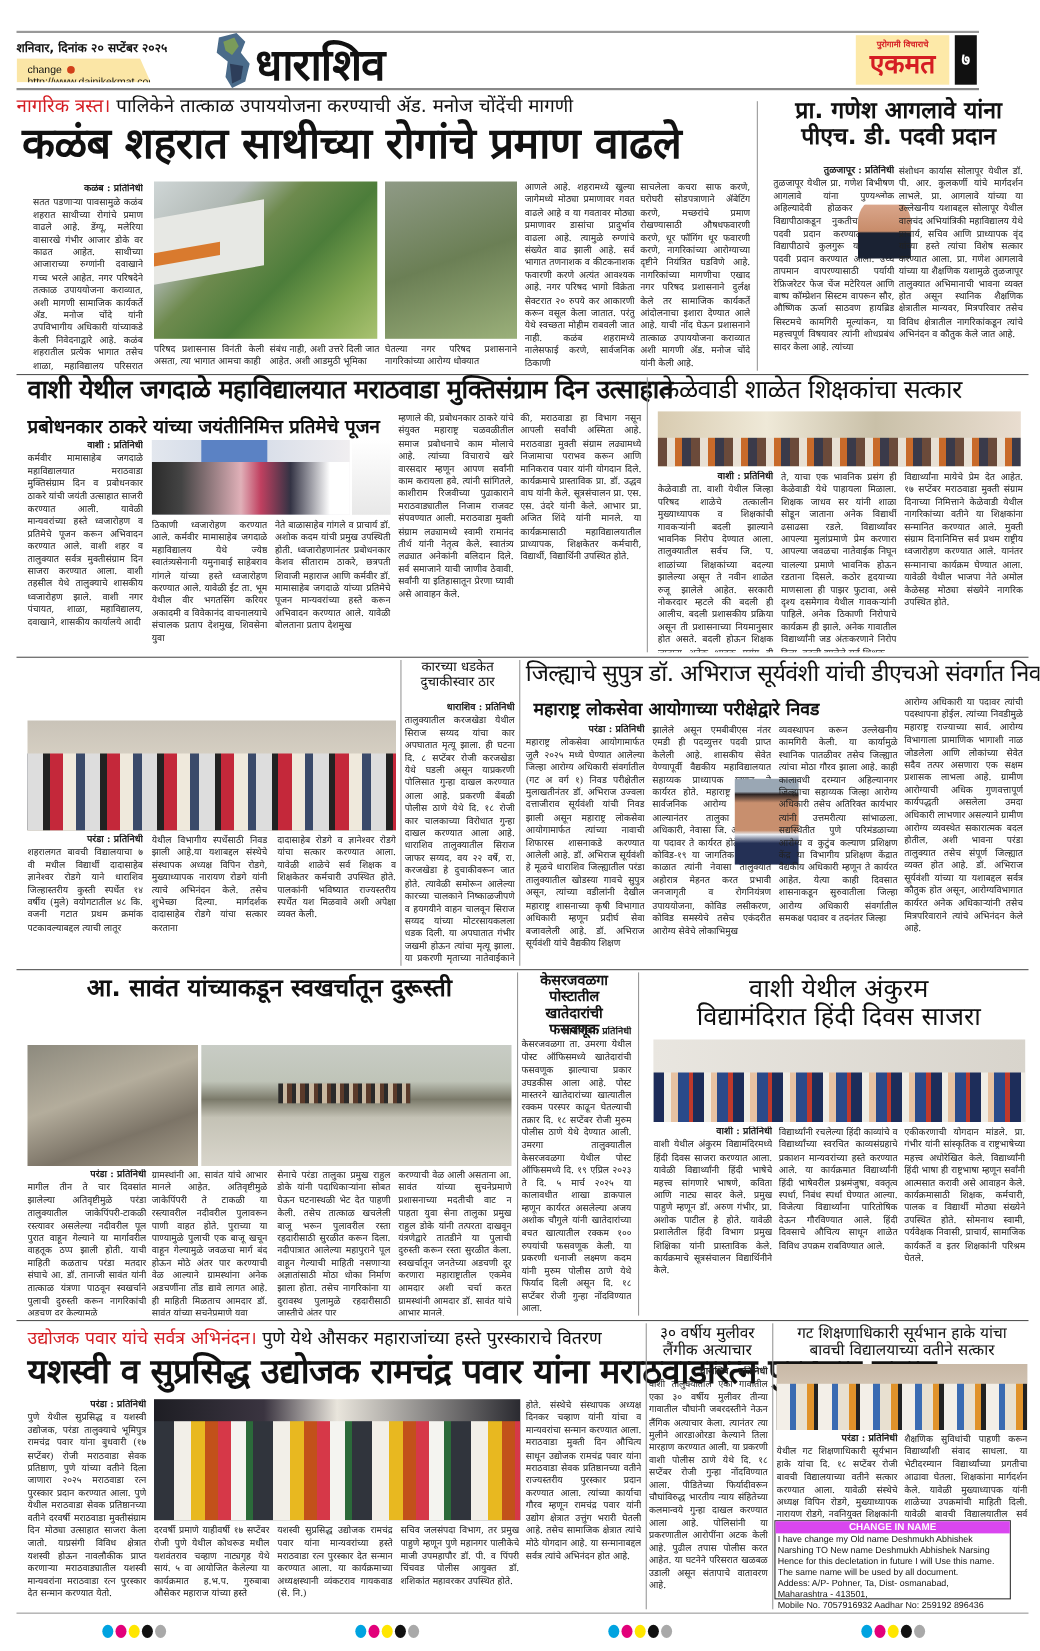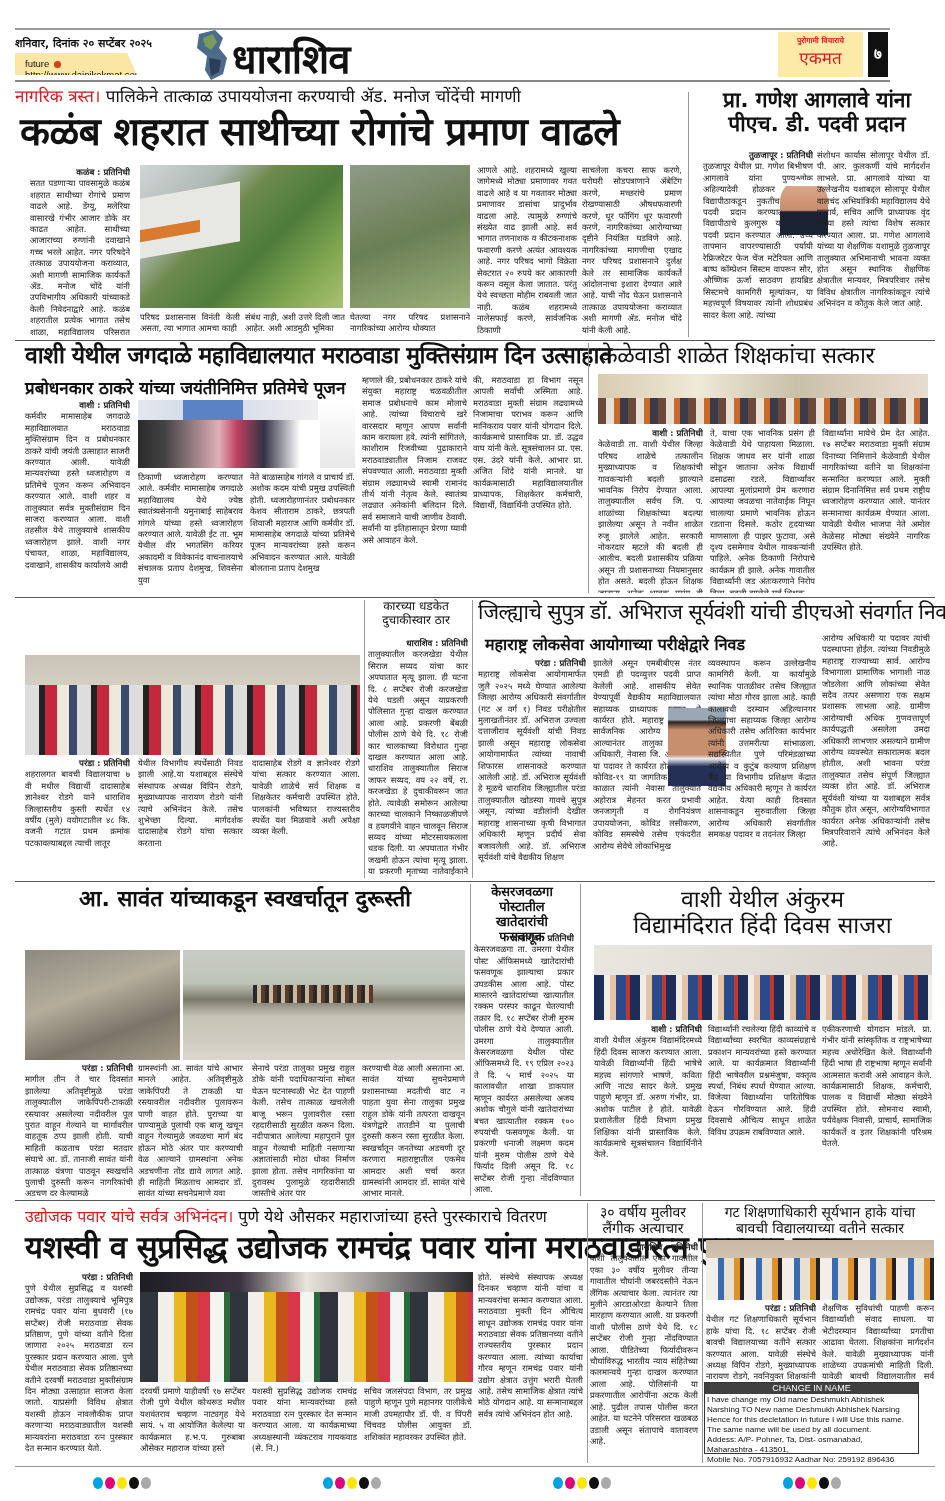--- a/index.html
+++ b/index.html
@@ -9,43 +9,43 @@
 .rule{position:absolute;height:1px;background:#555}
 .vrule{position:absolute;width:1px;background:#999}
 
 .mast-date{left:15px;top:35px;font-size:11px;font-family:"DejaVu Sans",sans-serif;font-weight:bold}
 .mast-url{left:15px;top:53px;width:120px;height:22px;background:#fbe6a6;font-size:9.5px;font-family:"Liberation Sans",sans-serif;padding:5px 0 0 10px;clip-path:polygon(0 0,92% 0,100% 100%,0 100%);width:122px}
 .mast-url .dot{display:inline-block;width:7px;height:7px;border-radius:50%;background:#d2401a;margin:0 2px;vertical-align:middle}
 .mast-logo{left:195px;top:30px;width:70px;height:50px}
 .mast-title{left:232px;top:30px;font-size:40px;font-weight:bold;font-family:"DejaVu Sans",sans-serif;letter-spacing:-1px;color:#111}
 .brand{left:778px;top:32px;width:85px;height:45px;background:#fde9a8;text-align:center;color:#d51d23;font-family:"DejaVu Sans",sans-serif}
 .brand .tag{font-size:7.5px;margin-top:3px;font-weight:bold}
-.brand .name{font-size:17px;font-weight:normal;line-height:26px}
+.brand .name{font-size:24px;font-weight:bold;line-height:26px}
 .pageno{left:868px;top:32px;width:20px;height:45px;background:#111;color:#fff;font-size:15px;font-weight:bold;text-align:center;line-height:45px;font-family:"DejaVu Sans",sans-serif}
 .kicker{font-family:"DejaVu Sans",sans-serif;font-size:17px;white-space:nowrap}
 .kicker .red{color:#d51d23}
 .hl{font-family:"DejaVu Sans",sans-serif;font-weight:bold;white-space:nowrap;letter-spacing:-0.5px;line-height:1.15}
 .sub{font-family:"DejaVu Sans",sans-serif;font-weight:bold;white-space:nowrap}
 .text{font-size:8.3px;line-height:11.4px;text-align:justify;color:#222;overflow:hidden}
 .dateline{font-weight:bold;text-align:right;display:block;font-size:8.6px}
 .photo{position:absolute;overflow:hidden}
 .cmyk{position:absolute;top:1477px;display:flex;gap:2px}
 .cmyk span{width:10px;height:12px;border-radius:50%;display:inline-block}
 .notice{left:704px;top:1382px;width:215px;height:72px;border:1px solid #333;font-family:"Liberation Sans",sans-serif;font-size:8.1px;line-height:10px}
-.notice .head{background:#404040;color:#fff;text-align:center;font-weight:normal;font-size:9px;line-height:11px}
+.notice .head{background:#d946ef;color:#fff;text-align:center;font-weight:bold;font-size:9px;line-height:11px}
 .notice .body{padding:1px 2px;text-align:justify}
 .side-title{font-family:"DejaVu Sans",sans-serif;font-weight:bold;text-align:center;line-height:1.15}
 </style>
 </head>
 <body>
 
 <div class="rule" style="left:15px;top:28px;width:875px;height:2px;background:#999"></div>
 <div class="abs mast-date">शनिवार, दिनांक २० सप्टेंबर २०२५</div>
 <div class="abs mast-url">
-  <span>future</span>
+  <span>change</span>
   <span class="dot"></span>
   <span>http://www.dainikekmat.com</span>
 </div>
 <div class="abs mast-logo">
   <svg width="40" height="52" viewBox="0 0 40 52">
     <polygon points="4,4 20,0 28,8 24,18 32,28 28,44 16,50 10,40 12,26 2,18" fill="#4a6b8a"></polygon>
     <polygon points="8,8 18,4 22,12 16,20 10,16" fill="#7a9b5a"></polygon>
     <polygon points="14,28 26,30 24,42 16,46" fill="#2d3e5a"></polygon>
   </svg>
 </div>

